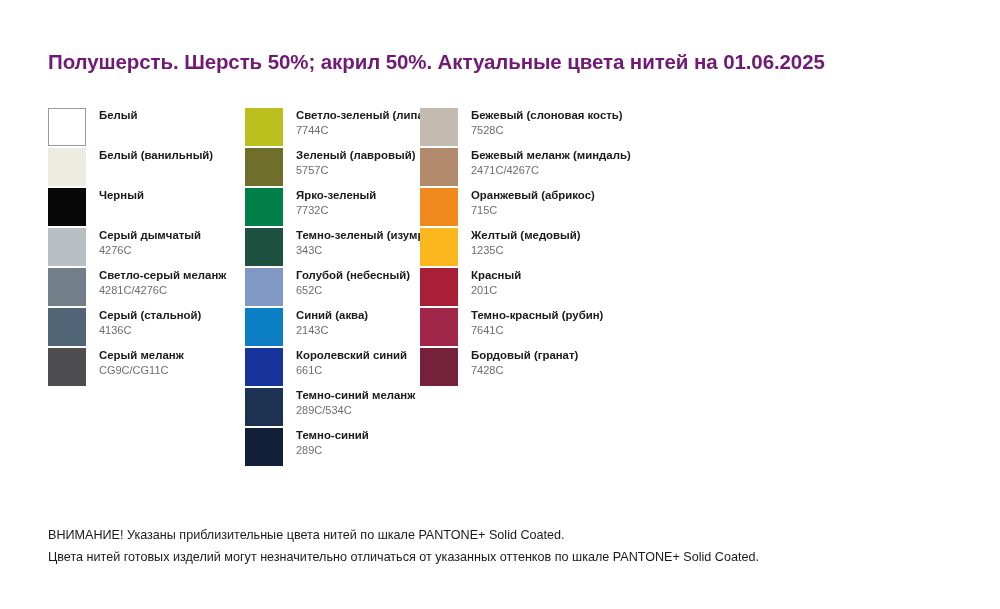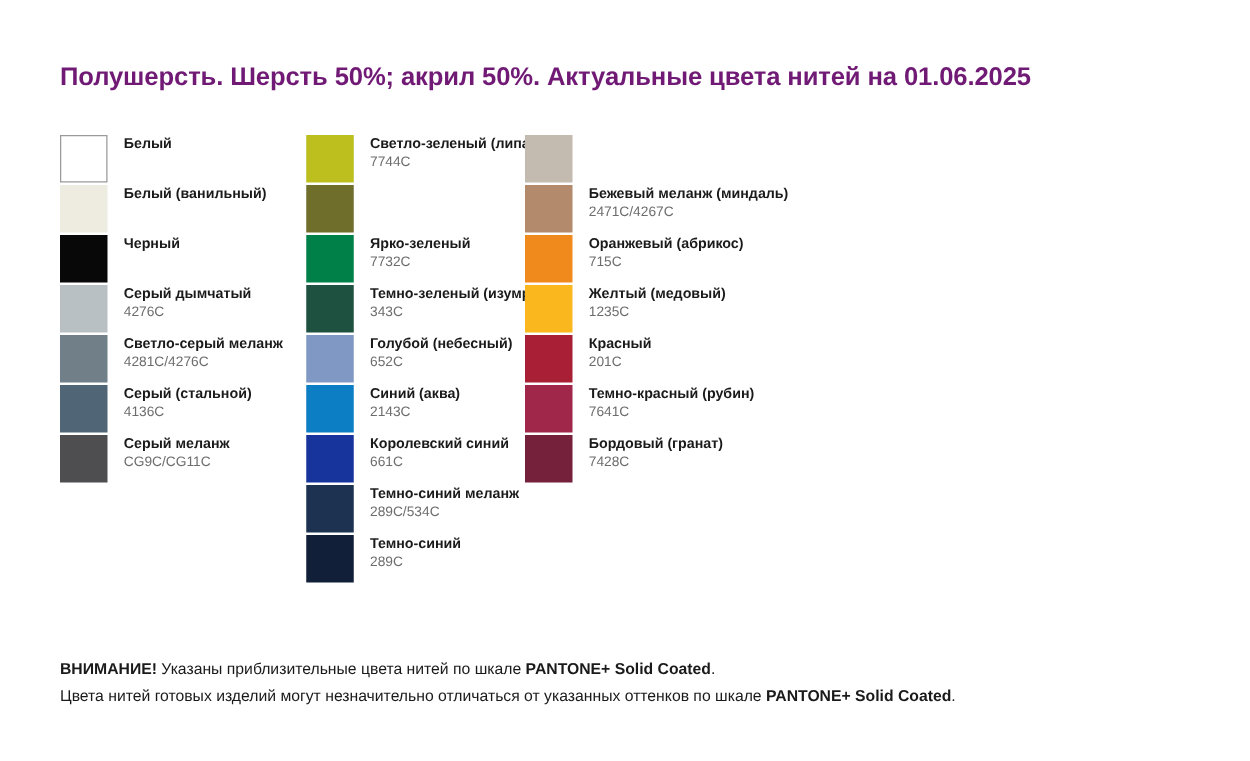--- a/index.html
+++ b/index.html
@@ -89,21 +89,21 @@
     left: 48px;
     top: 524px;
     width: 920px;
   }
   .note-line {
     font-size: 12.6px;
     line-height: 22px;
     color: #1a1a1a;
     white-space: nowrap;
   }
-  .note-line b { font-weight: bold; }
+  .note-line b { font-weight: normal; }
 </style>
 </head>
 <body>
 
 <div id="page-title">Полушерсть. Шерсть 50%; акрил 50%. Актуальные цвета нитей на 01.06.2025</div>
 
 <div id="palette">
     <div class="swatch-column col-0">
       <div class="swatch-row">
         <div class="chip outlined" style="background: rgb(255, 255, 255);"></div>
@@ -155,20 +155,24 @@
     <div class="swatch-column col-1">
       <div class="swatch-row">
         <div class="chip" style="background: rgb(188, 191, 29);"></div>
         <div class="chip-text">
           <div class="chip-name">Светло-зеленый (липа)</div>
           <div class="chip-code">7744C</div>
         </div>
       </div>
       <div class="swatch-row">
         <div class="chip" style="background: rgb(111, 110, 43);"></div>
+        <div class="chip-text">
+          <div class="chip-name">Зеленый (лавровый)</div>
+          <div class="chip-code">5757C</div>
+        </div>
       </div>
       <div class="swatch-row">
         <div class="chip" style="background: rgb(0, 128, 73);"></div>
         <div class="chip-text">
           <div class="chip-name">Ярко-зеленый</div>
           <div class="chip-code">7732C</div>
         </div>
       </div>
       <div class="swatch-row">
         <div class="chip" style="background: rgb(31, 81, 65);"></div>
@@ -209,20 +213,24 @@
         <div class="chip" style="background: rgb(17, 31, 56);"></div>
         <div class="chip-text">
           <div class="chip-name">Темно-синий</div>
           <div class="chip-code">289C</div>
         </div>
       </div>
     </div>
     <div class="swatch-column col-2">
       <div class="swatch-row">
         <div class="chip" style="background: rgb(195, 186, 176);"></div>
+        <div class="chip-text">
+          <div class="chip-name">Бежевый (слоновая кость)</div>
+          <div class="chip-code">7528C</div>
+        </div>
       </div>
       <div class="swatch-row">
         <div class="chip" style="background: rgb(179, 138, 108);"></div>
         <div class="chip-text">
           <div class="chip-name">Бежевый меланж (миндаль)</div>
           <div class="chip-code">2471C/4267C</div>
         </div>
       </div>
       <div class="swatch-row">
         <div class="chip" style="background: rgb(240, 138, 29);"></div>

